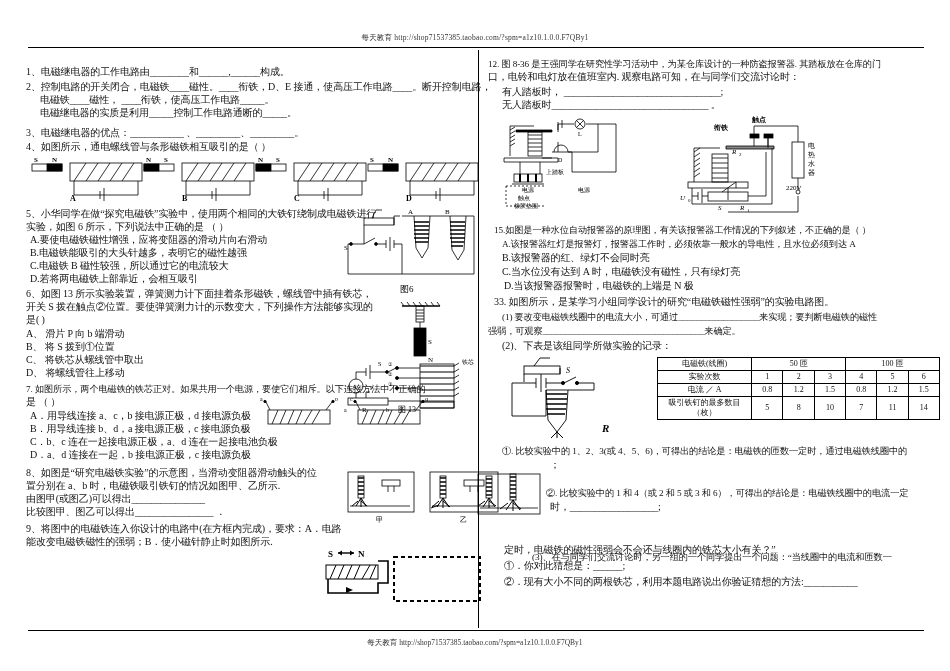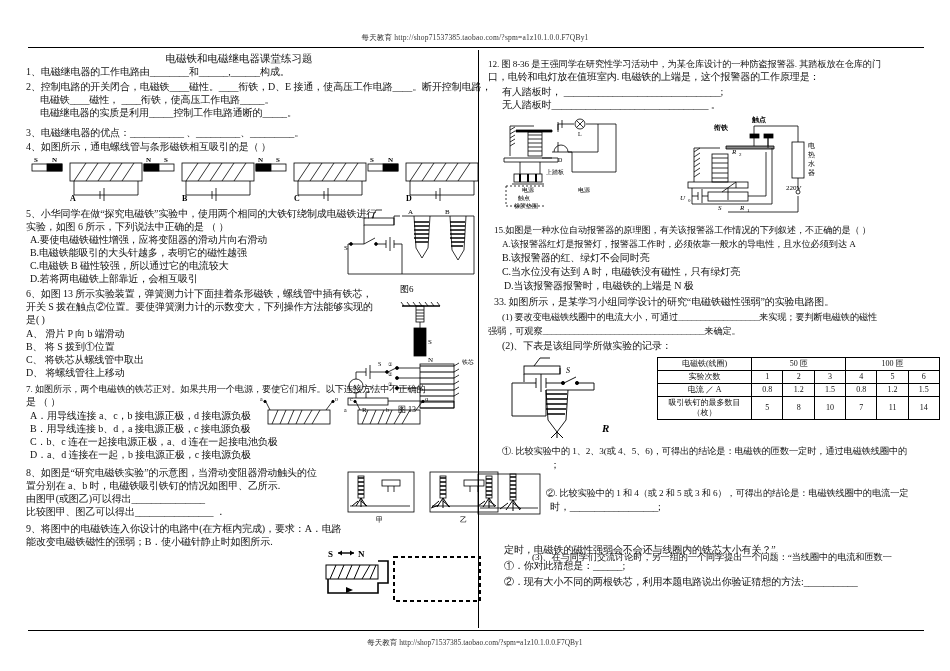--- a/index.html
+++ b/index.html
@@ -106,21 +106,20 @@
 <body>
 
 <div class="page">
 
   <div class="hdr">每天教育 http://shop71537385.taobao.com/?spm=a1z10.1.0.0.F7QBy1</div>
   <div class="hdr-rule"></div>
   <div class="ftr-rule"></div>
   <div class="ftr">每天教育 http://shop71537385.taobao.com/?spm=a1z10.1.0.0.F7QBy1</div>
   <div class="vrule"></div>
 
-  <div class="title">电磁铁和电磁继电器课堂练习题</div>
 
   <div class="col-l">
 
     <div class="ln" style="top:66px;left:0;">1、电磁继电器的工作电路由________和______,______构成。</div>
     <div class="ln" style="top:81px;left:0;">2、控制电路的开关闭合，电磁铁____磁性。____衔铁，D、E 接通，使高压工作电路____。断开控制电路，</div>
     <div class="ln" style="top:94px;left:14px;">电磁铁____磁性， ____衔铁，使高压工作电路_____。</div>
     <div class="ln" style="top:107px;left:14px;">电磁继电器的实质是利用_____控制工作电路通断的_____。</div>
     <div class="ln" style="top:127px;left:0;">3、电磁继电器的优点：___________ 、_________、_________。</div>
     <div class="ln" style="top:141px;left:0;">4、如图所示，通电螺线管与条形磁铁相互吸引的是（   ）</div>
 
@@ -369,21 +368,21 @@
           <text x="34" y="64" font-size="6">S</text>
         </g>
       </svg>
     </div>
 
   </div>
 
   <div class="col-r">
 
     <div class="ln sm" style="top:58px;left:0;">12. 图 8-36 是王强同学在研究性学习活动中，为某仓库设计的一种防盗报警器. 其踏板放在仓库的门</div>
-    <div class="ln" style="top:71px;left:0;">口，电铃和电灯放在值班室内. 电磁铁的上端是，这个报警器的工作原理是：</div>
+    <div class="ln" style="top:71px;left:0;">口，电铃和电灯放在值班室内. 观察电路可知，在与同学们交流讨论时：</div>
     <div class="ln" style="top:86px;left:14px;">有人踏板时， ________________________________;</div>
     <div class="ln" style="top:99px;left:14px;">无人踏板时________________________________ 。</div>
 
     <div class="fig" style="top:112px;left:8px;">
       <svg width="150" height="100" viewBox="0 0 150 100">
         <g stroke="#000" fill="none" stroke-width="0.8">
 
           <path d="M14 14 L14 44"></path>
           <path d="M14 18 l5 -3 M14 22 l5 -3 M14 26 l5 -3 M14 30 l5 -3 M14 34 l5 -3"></path>
           <path d="M8 46 L62 46 L62 50 L8 50 Z"></path>

